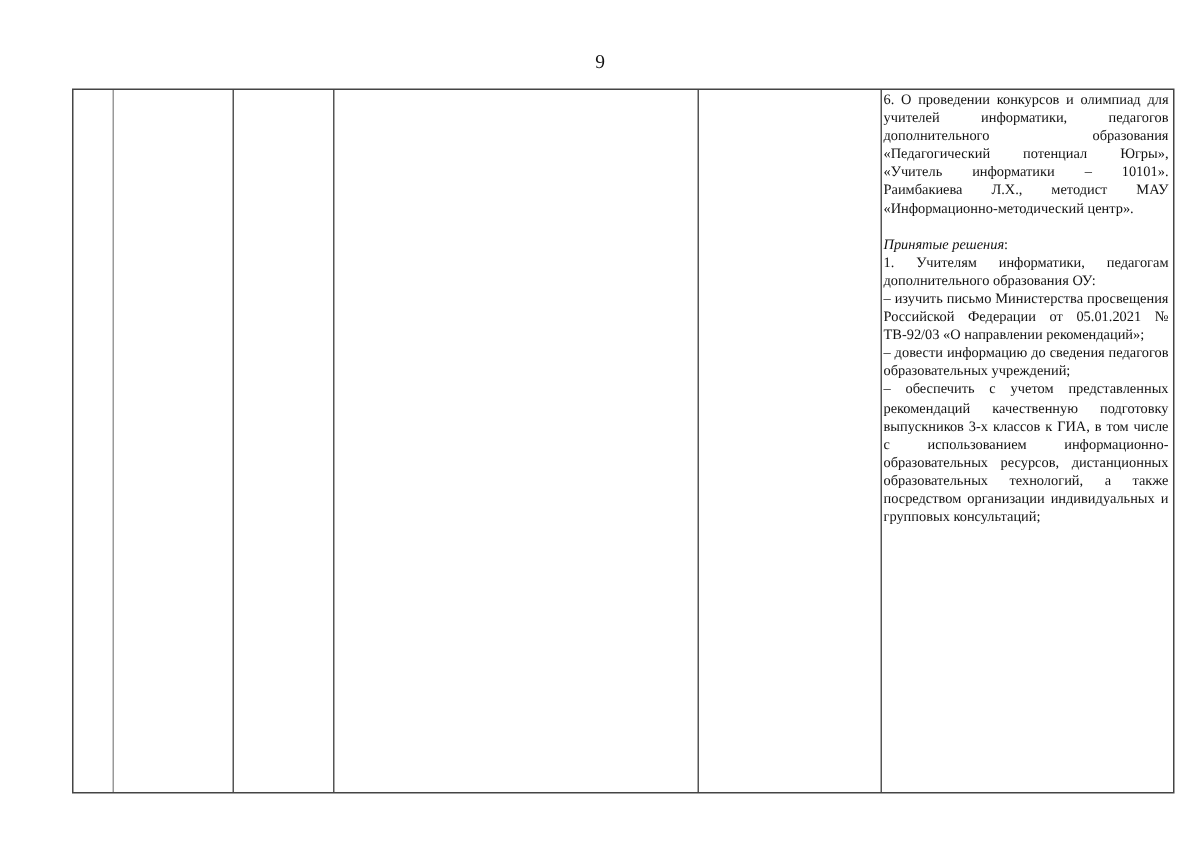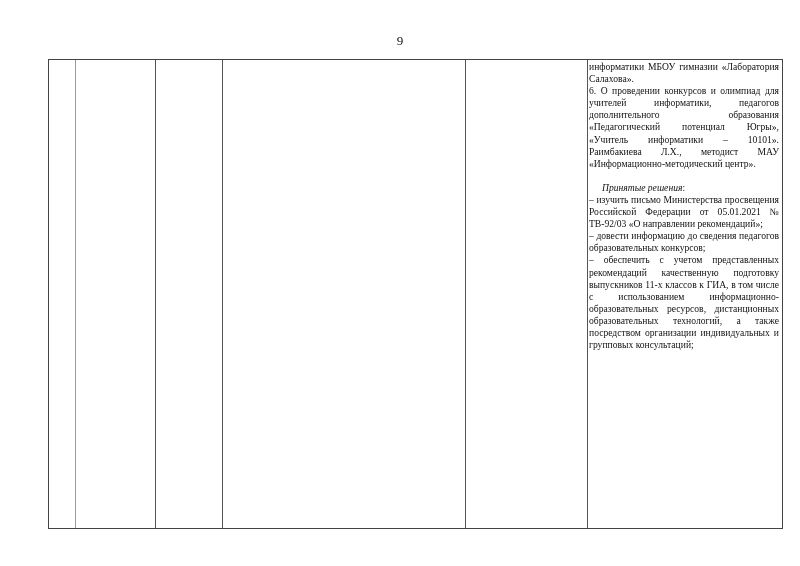--- a/index.html
+++ b/index.html
@@ -7,36 +7,36 @@
          font-family:"Liberation Serif","DejaVu Serif",serif; color:#111; }
   .page-num { position:absolute; top:33px; left:0; width:800px; text-align:center; font-size:13px; }
   .table { position:absolute; left:48px; top:59px; width:735px; height:470px;
            border:1px solid #444; box-sizing:border-box; }
   .col { position:absolute; top:0; bottom:0; border-left:1px solid #555; }
   .col.light { border-left-color:#999; }
   .cell-text { position:absolute; left:540px; top:1px; width:190px;
                font-size:9.6px; line-height:12.1px; text-align:justify; }
   .cell-text p { margin:0; }
   .cell-text .para-gap { height:12px; }
-  .italic { font-style:italic;padding-left:13px; }
+  .italic { font-style:italic; }
 </style>
 </head>
 <body>
 
 <div class="page-num">9</div>
 
 <div class="table">
   <div class="col light" style="left:26px"></div>
   <div class="col" style="left:106px"></div>
   <div class="col" style="left:173px"></div>
   <div class="col" style="left:416px"></div>
   <div class="col" style="left:538px"></div>
 
   <div class="cell-text">
-    <p>информатики МБОУ гимназии «Лаборатория Салахова».</p>
     <p>6. О проведении конкурсов и олимпиад для учителей информатики, педагогов дополнительного образования «Педагогический потенциал Югры», «Учитель информатики – 10101». Раимбакиева Л.Х., методист МАУ «Информационно-методический центр».</p>
     <div class="para-gap"></div>
     <p><span class="italic">Принятые решения</span><span>:</span></p>
+    <p>1. Учителям информатики, педагогам дополнительного образования ОУ:</p>
     <p>– изучить письмо Министерства просвещения Российской Федерации от 05.01.2021 № ТВ-92/03 «О направлении рекомендаций»;</p>
-    <p>– довести информацию до сведения педагогов образовательных конкурсов;</p>
-    <p>– обеспечить с учетом представленных рекомендаций качественную подготовку выпускников 11-х классов к ГИА, в том числе с использованием информационно-образовательных ресурсов, дистанционных образовательных технологий, а также посредством организации индивидуальных и групповых консультаций;</p>
+    <p>– довести информацию до сведения педагогов образовательных учреждений;</p>
+    <p>– обеспечить с учетом представленных рекомендаций качественную подготовку выпускников 3-х классов к ГИА, в том числе с использованием информационно-образовательных ресурсов, дистанционных образовательных технологий, а также посредством организации индивидуальных и групповых консультаций;</p>
   </div>
 </div>
 
 </body></html>

